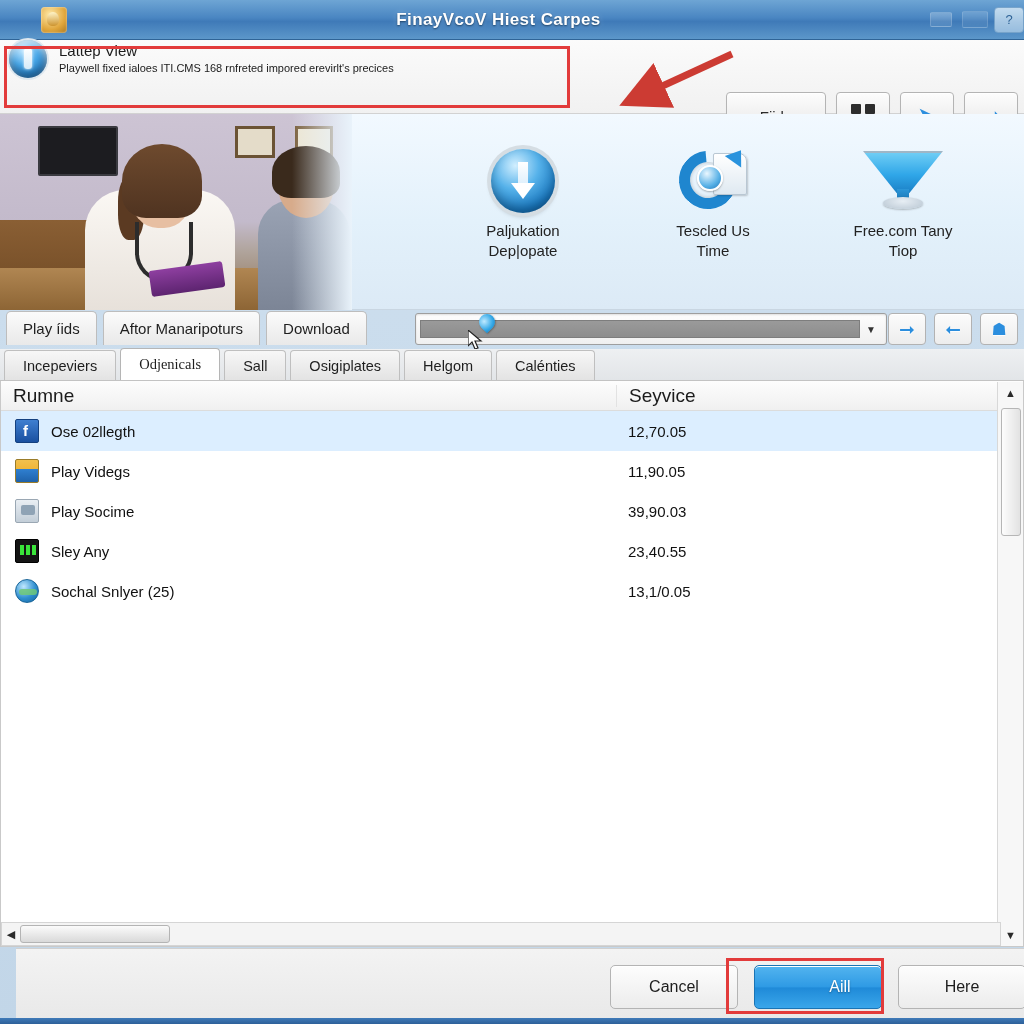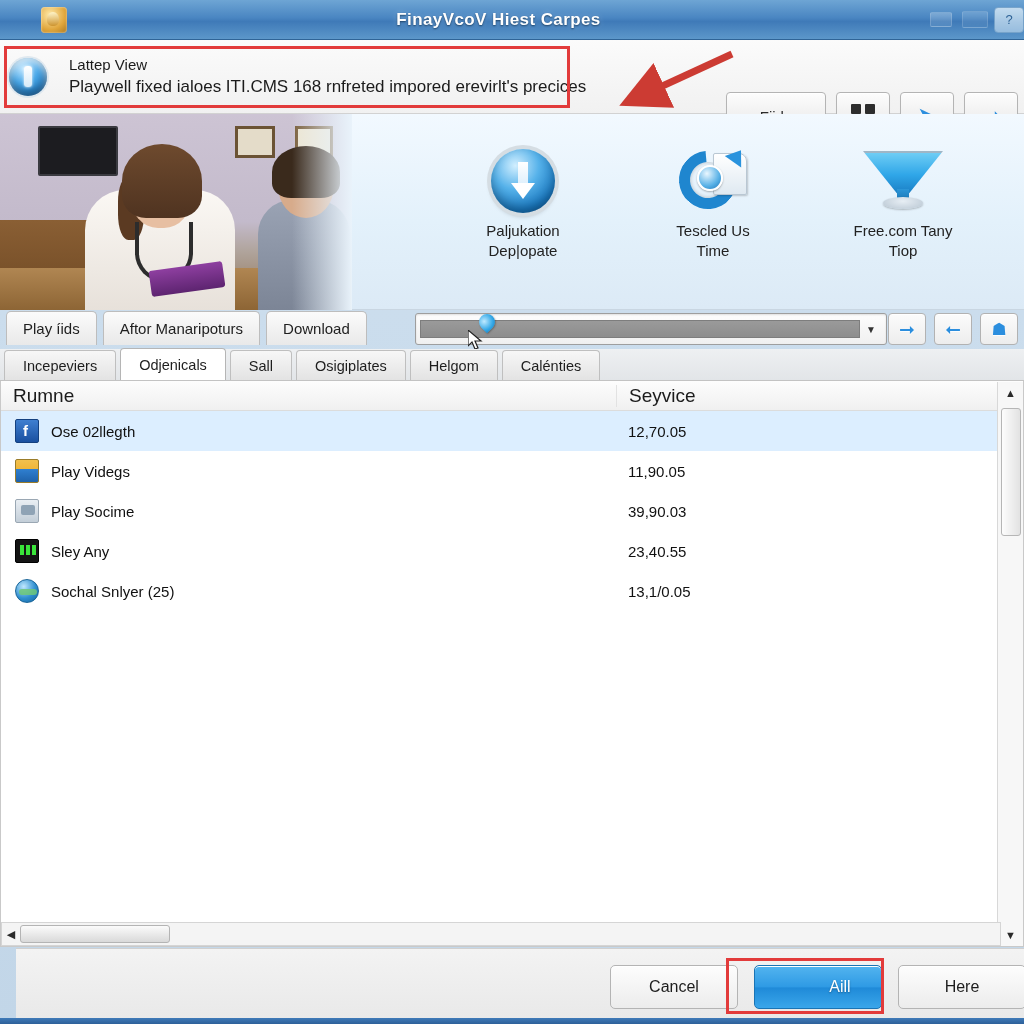--- a/index.html
+++ b/index.html
@@ -57,36 +57,36 @@
     background: linear-gradient(180deg,#cfe3f3,#9fc3e2);
     border: 1px solid #7ba6cb; color:#2b5f92; font-size: 13px;
     display:flex; align-items:center; justify-content:center; opacity:.9;
   }
 
   
   .infobar {
     position: absolute; left: 0; top: 40px; width: 1024px; height: 74px;
     background: linear-gradient(180deg,#fbfbfb 0%, #f1f1f1 100%);
     border-bottom: 1px solid #d2d2d2;
-    display: flex; align-items: center; gap: 10px;
+    display: flex; align-items: flex-start;
   }
   .info-icon {
     width: 38px; height: 38px; margin-left: 9px; flex: none; border-radius: 50%;
     background: radial-gradient(circle at 38% 28%, #bfe6ff 0%, #4aa8e8 40%, #1a6fb5 78%, #0e4f86 100%);
     box-shadow: 0 0 0 2px #dfe8ef, inset 0 -4px 8px rgba(0,0,0,.3), inset 0 4px 7px rgba(255,255,255,.75);
     position: relative;
   }
   .info-icon::after {
     content:""; position:absolute; left:15px; top:8px; width:8px; height:21px; border-radius:3px;
     background: linear-gradient(180deg,#ffffff,#d6eaf8);
     box-shadow: 0 0 3px rgba(255,255,255,.9);
   }
   .info-text { margin-left: 12px; color: #1b1b1b; line-height: 1.42; }
   .info-title { font-size: 15px; }
-  .info-sub { font-size: 17px; }
+  .info-sub { font-size: 11px; }
 
   .red-box-banner {
     position: absolute; left: 4px; top: 46px; width: 566px; height: 62px;
     border: 3px solid #e23b3b; pointer-events: none;
   }
   .red-arrow { position: absolute; left: 612px; top: 48px; width: 130px; height: 62px; }
 
   
   .info-tools {
     position: absolute; right: 6px; top: 52px; display: flex; align-items: center; gap: 10px;
@@ -211,21 +211,21 @@
     display: flex; align-items: flex-end; border-bottom: 1px solid #c3c3c3;
     background: linear-gradient(180deg,#eef0f2,#e2e5e8);
   }
   .tab2 {
     height: 30px; margin-left: 4px; padding: 0 18px; display:flex; align-items:center;
     background: linear-gradient(180deg,#f7f7f7,#e3e3e3);
     border: 1px solid #bfbfbf; border-bottom: none; border-radius: 4px 4px 0 0;
     font-size: 14.5px; color: #1e1e1e; cursor:pointer;
   }
   .tab2.active {
-    background: #ffffff; border-color:#b5b5b5; height: 32px; font-weight: normal;
+    background: #ffffff; border-color:#b5b5b5; height: 32px; font-weight: normal; font-family: Liberation Serif, serif;
   }
 
   
   .listwrap { position: absolute; left: 0; top: 381px; width: 1024px; height: 566px; background:#fff; border:1px solid #c9c9c9; border-top:none; }
   .list-header { display:flex; height: 30px; background: linear-gradient(180deg,#fdfdfd,#f0f0f0); border-bottom:1px solid #dcdcdc; align-items:center; font-size:19px; color:#1b1b1b; }
   .col-name { width: 615px; padding-left: 12px; }
   .col-service { flex:1; padding-left: 12px; border-left: 1px solid #e2e2e2; }
   .row { display:flex; align-items:center; height: 40px; font-size: 15px; color:#111; cursor:pointer; }
   .row.sel { background: #dceeff; }
   .row .nm { width: 615px; display:flex; align-items:center; padding-left: 14px; }

